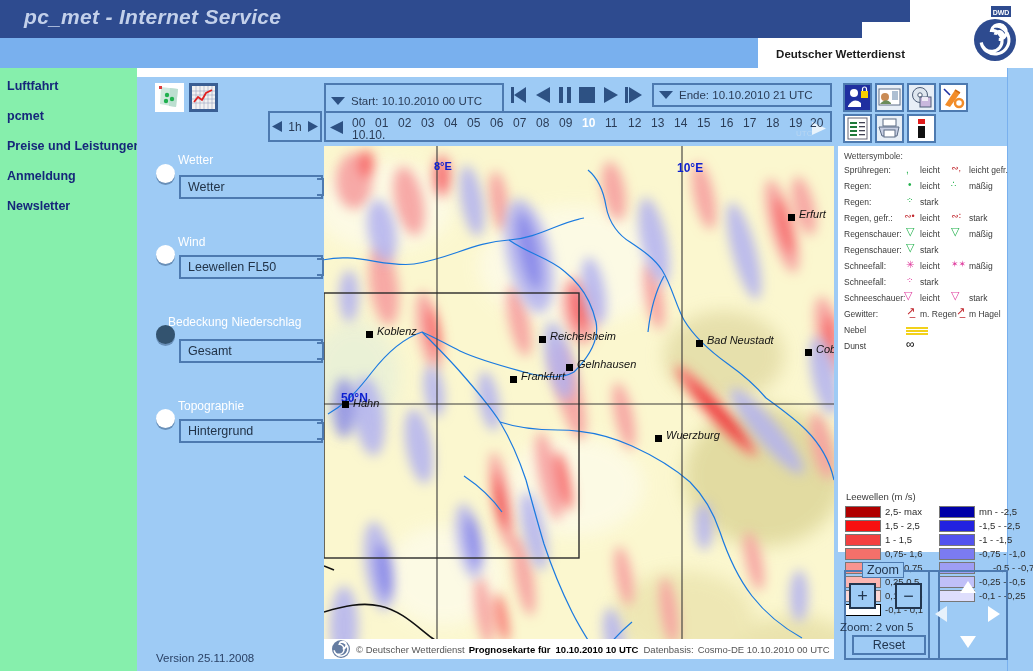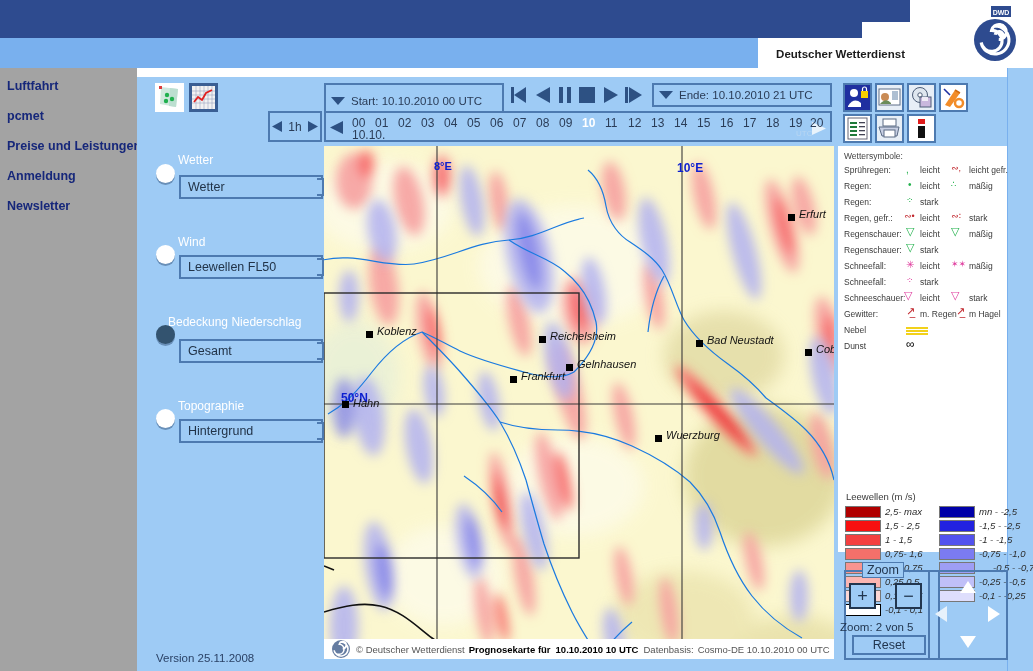--- a/index.html
+++ b/index.html
@@ -16,21 +16,21 @@
   .hdr-title{position:absolute;left:24px;top:5px;font-size:21px;font-style:italic;font-weight:bold;
              color:#c3d0ea;letter-spacing:.3px;}
   .hdr-step{position:absolute;left:862px;top:0;width:48px;height:22px;background:#2e4b8f;}
   .hdr-band{position:absolute;left:0;top:38px;width:758px;height:30px;background:#79b0ee;}
   .hdr-white{position:absolute;left:758px;top:38px;width:275px;height:30px;background:#fff;}
   .hdr-white2{position:absolute;left:910px;top:0;width:123px;height:38px;background:#fff;}
   .dwd-name{position:absolute;right:128px;top:48px;font-size:11.5px;font-weight:bold;color:#1b1b1b;}
   .dwd-logo{position:absolute;right:16px;top:4px;width:52px;height:62px;}
 
   
-  .sidebar{position:absolute;left:0;top:68px;width:137px;height:603px;background:#a3a3a3;}
+  .sidebar{position:absolute;left:0;top:68px;width:137px;height:603px;background:#86efac;}
   .nav-item{position:absolute;left:7px;font-size:12.5px;font-weight:bold;color:#16277a;cursor:pointer;white-space:nowrap;}
 
   
   .main{position:absolute;left:137px;top:68px;width:896px;height:603px;background:#9ecbf5;}
   .main-top-white{position:absolute;left:137px;top:68px;width:896px;height:9px;background:#fff;}
 
   
   .tb-ico{position:absolute;width:29px;height:29px;box-sizing:border-box;background:#eef2f7;
           border:1px solid #ffffff;cursor:pointer;}
   .tb-ico.sel{border:3px solid #3a5f94;background:#c9d8ea;}
@@ -71,21 +71,21 @@
 
   
   .legend{position:absolute;left:838px;top:146px;width:169px;height:406px;background:#ffffff;
           font-size:8.5px;color:#333;}
   .lg-title{position:absolute;left:6px;top:5px;font-size:8.5px;color:#444;}
   .lg-row{position:absolute;left:6px;font-size:8.5px;color:#3a3a3a;white-space:nowrap;}
   .lg-sym{position:absolute;font-size:10px;white-space:nowrap;}
   .lg-txt{position:absolute;font-size:8.5px;color:#3a3a3a;white-space:nowrap;}
   .lee-title{position:absolute;left:8px;top:345px;font-size:9.5px;color:#3a3a3a;}
   .sw{position:absolute;width:36px;height:12px;border:1px solid #777;box-sizing:border-box;}
-  .swlbl{position:absolute;font-size:9.5px;color:#2b2b2b;white-space:nowrap;font-style:italic;}
+  .swlbl{position:absolute;font-size:9.5px;color:#2b2b2b;white-space:nowrap;}
 
   
   .zoombox{position:absolute;left:844px;top:570px;width:96px;height:90px;
            box-sizing:border-box;border:2px solid #4d7ab0;}
   .zoom-cap{position:absolute;left:862px;top:562px;background:#9ecbf5;padding:0 4px;
             font-size:12.5px;color:#22364f;border:1px solid #4d7ab0;}
   .sq-btn{position:absolute;box-sizing:border-box;width:27px;height:26px;border:2px solid #22364f;
           background:#9ecbf5;display:flex;align-items:center;justify-content:center;
           font-size:18px;color:#22364f;cursor:pointer;line-height:1;}
   .zoom-state{position:absolute;left:840px;top:621px;font-size:11.5px;color:#22364f;}
@@ -101,20 +101,21 @@
   .right-strip{position:absolute;left:1008px;top:68px;width:25px;height:603px;background:#9ecbf5;}
 </style>
 </head>
 <body>
 
 <div class="app">
 
   <div class="hdr-bar"></div>
   <div class="hdr-step"></div>
   <div class="hdr-white2"></div>
+  <div class="hdr-title">pc_met - Internet Service</div>
   <div class="hdr-band"></div>
   <div class="hdr-white"></div>
   <div class="dwd-name">Deutscher Wetterdienst</div>
   <div class="dwd-logo">
     <svg viewBox="0 0 52 62" width="52" height="62">
       <rect x="26" y="2" width="20" height="11" fill="#2e4b8f"></rect>
       <text x="36" y="11" font-size="7" fill="#fff" text-anchor="middle" font-family="Liberation Sans, sans-serif" font-weight="bold">DWD</text>
       <circle cx="30" cy="36" r="21" fill="#2e4b8f"></circle>
       <path d="M30 22 a14 14 0 1 1 -13.8 16.6 a10.5 10.5 0 1 0 10.4 -12.2 a7.5 7.5 0 1 1 7.2 9.1 a4 4 0 1 0 -3.6 -4.8" fill="none" stroke="#ffffff" stroke-width="3.1"></path>
     </svg>

